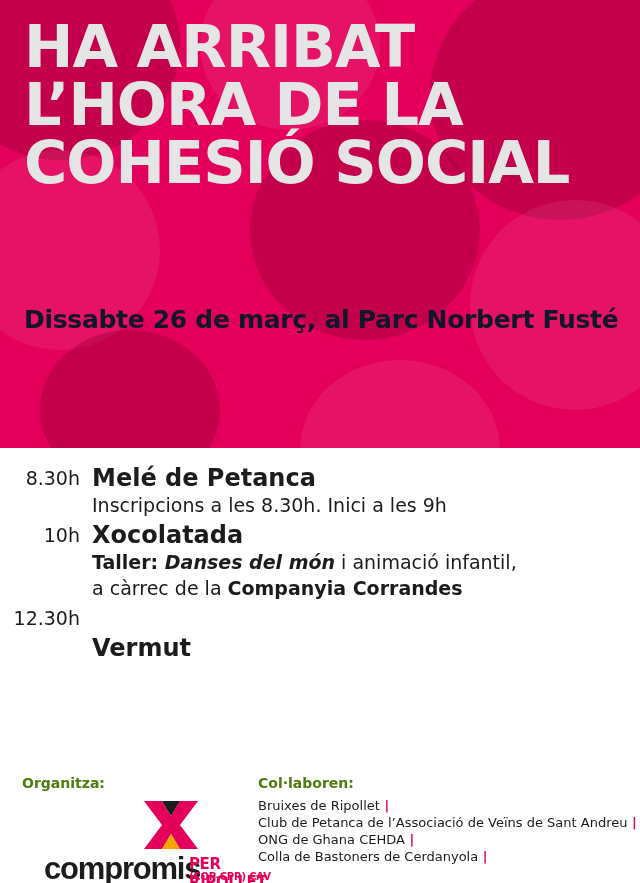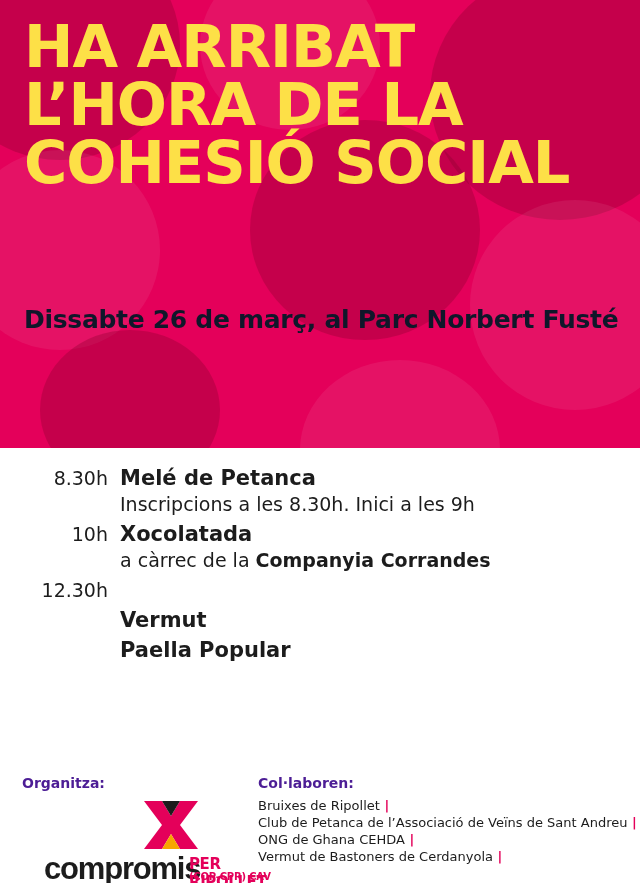--- a/index.html
+++ b/index.html
@@ -39,21 +39,21 @@
   }
   .blob.dark {
     background: rgba(140,0,50,0.35);
   }
 
   .headline {
     position: absolute;
     left: 24px;
     top: 18px;
     width: 600px;
-    color: #fde047;
+    color: #e5e5e5;
     font-family: "DejaVu Sans", sans-serif;
     font-weight: bold;
     font-size: 59px;
     line-height: 0.98;
     letter-spacing: -1px;
     z-index: 5;
   }
   .headline .l {
     display: block;
     white-space: nowrap;
@@ -71,21 +71,20 @@
     letter-spacing: -0.3px;
     z-index: 5;
   }
 
   
   .program {
     position: absolute;
     left: 0;
     top: 465px;
     width: 572px;
-    margin-left: 28px;
   }
   .prow {
     display: flex;
     align-items: flex-start;
     margin-bottom: 4px;
   }
   .ptime {
     width: 80px;
     min-width: 80px;
     text-align: right;
@@ -100,21 +99,21 @@
     color: #1c1c1c;
     font-size: 19px;
     line-height: 26px;
   }
   .pline {
     display: block;
     white-space: nowrap;
   }
   .b { font-weight: bold; }
   .bi { font-weight: bold; font-style: italic; }
-  .pmain { font-weight: bold; font-size: 21px; }
+  .pmain { font-weight: bold; font-size: 24px; }
 
   
   .footer {
     position: absolute;
     left: 0;
     top: 775px;
     width: 640px;
     height: 108px;
   }
   .f-left {
@@ -125,21 +124,21 @@
   }
   .f-right {
     position: absolute;
     left: 258px;
     top: 0;
     width: 370px;
   }
   .f-head {
     font-weight: bold;
     font-size: 14px;
-    color: #4c1d95;
+    color: #4d7c0f;
     margin-bottom: 6px;
     font-family: "DejaVu Sans", sans-serif;
   }
   .collab-line {
     font-size: 13px;
     color: #1c1c1c;
     line-height: 17px;
     white-space: nowrap;
     font-family: "DejaVu Sans", sans-serif;
   }
@@ -220,36 +219,31 @@
         <div class="ptime">8.30h</div>
         <div class="pbody">
           <span class="pline"><span class="pmain">Melé de Petanca</span></span>
           <span class="pline"><span>Inscripcions a les 8.30h. Inici a les 9h</span></span>
         </div>
       </div>
       <div class="prow">
         <div class="ptime">10h</div>
         <div class="pbody">
           <span class="pline"><span class="pmain">Xocolatada</span></span>
+          <span class="pline"><span class="b">Taller: </span><span class="bi">Danses del món</span><span> i animació infantil,</span></span>
           <span class="pline"><span>a càrrec de la </span><span class="b">Companyia Corrandes</span></span>
         </div>
       </div>
       <div class="prow">
         <div class="ptime">12.30h</div>
       </div>
       <div class="prow">
         <div class="ptime"></div>
         <div class="pbody">
           <span class="pline"><span class="pmain">Vermut</span></span>
-        </div>
-      </div>
-      <div class="prow">
-        <div class="ptime"></div>
-        <div class="pbody">
-          <span class="pline"><span class="pmain">Paella Popular</span></span>
         </div>
       </div>
     </div>
 
   <div class="footer">
     <div class="f-left">
       <div class="f-head">Organitza:</div>
       <div class="logo-wrap">
         <svg class="logo-mark" viewBox="0 0 58 52">
           <polygon points="2,2 20,2 29,17 38,2 56,2 38,26 56,50 38,50 29,35 20,50 2,50 20,26" fill="#e4005a"></polygon>
@@ -261,18 +255,18 @@
         <div class="logo-sub2">(COP-CPR) CAV</div>
       </div>
     </div>
 
     <div class="f-right">
       <div class="f-head">Col·laboren:</div>
       <div id="collab-list">
           <div class="collab-line"><span>Bruixes de Ripollet</span><span class="sep"> |</span></div>
           <div class="collab-line"><span>Club de Petanca de l’Associació de Veïns de Sant Andreu</span><span class="sep"> |</span></div>
           <div class="collab-line"><span>ONG de Ghana CEHDA</span><span class="sep"> |</span></div>
-          <div class="collab-line"><span>Vermut de Bastoners de Cerdanyola</span><span class="sep"> |</span></div>
+          <div class="collab-line"><span>Colla de Bastoners de Cerdanyola</span><span class="sep"> |</span></div>
         </div>
     </div>
   </div>
 
 </div>
 
 </body></html>

